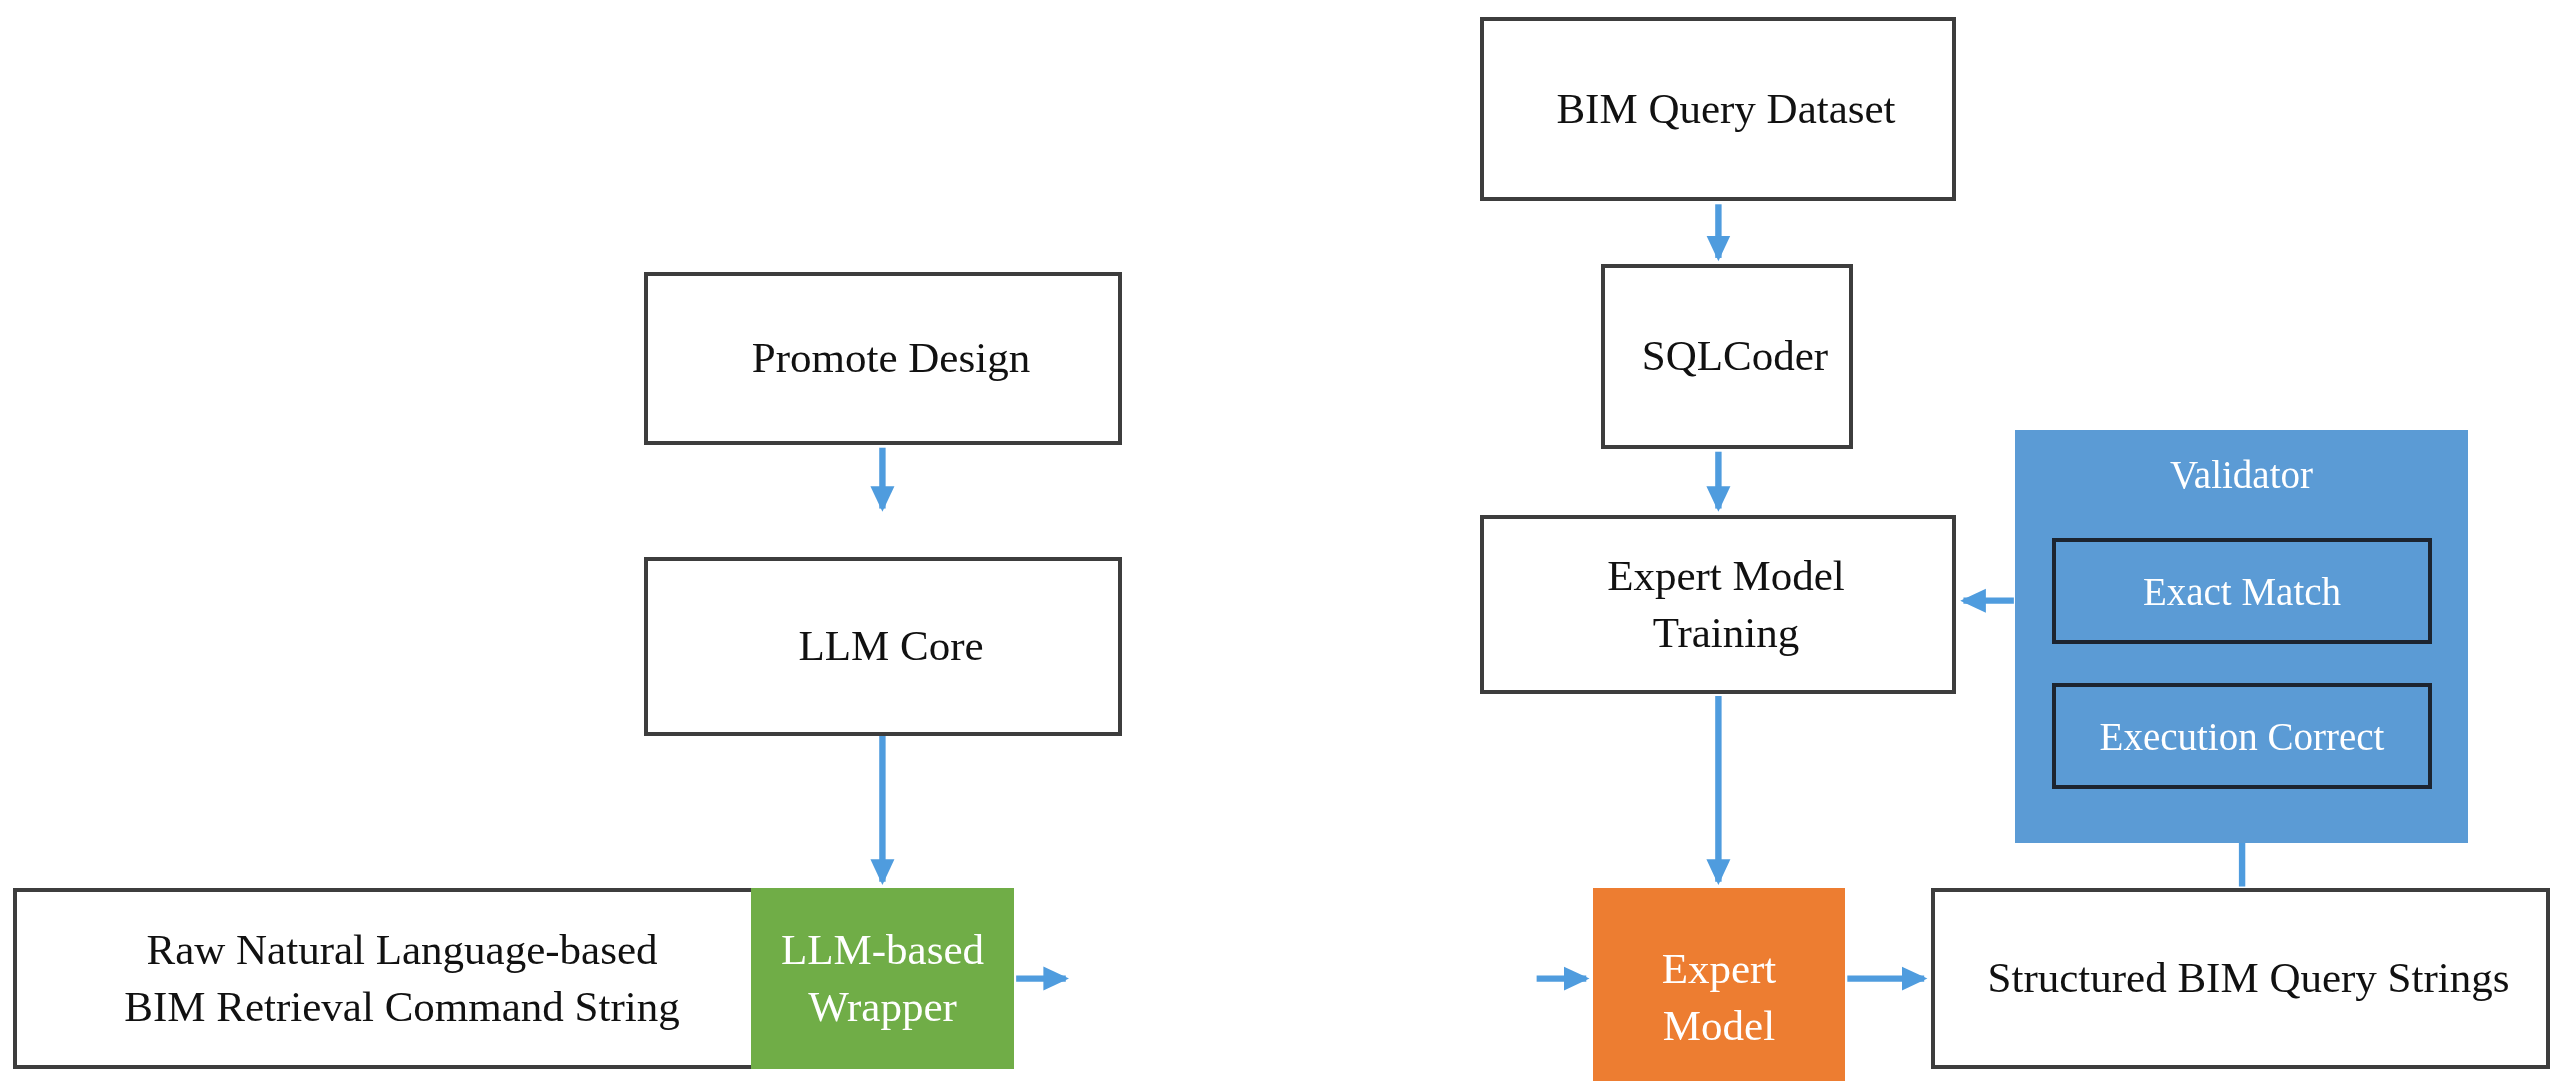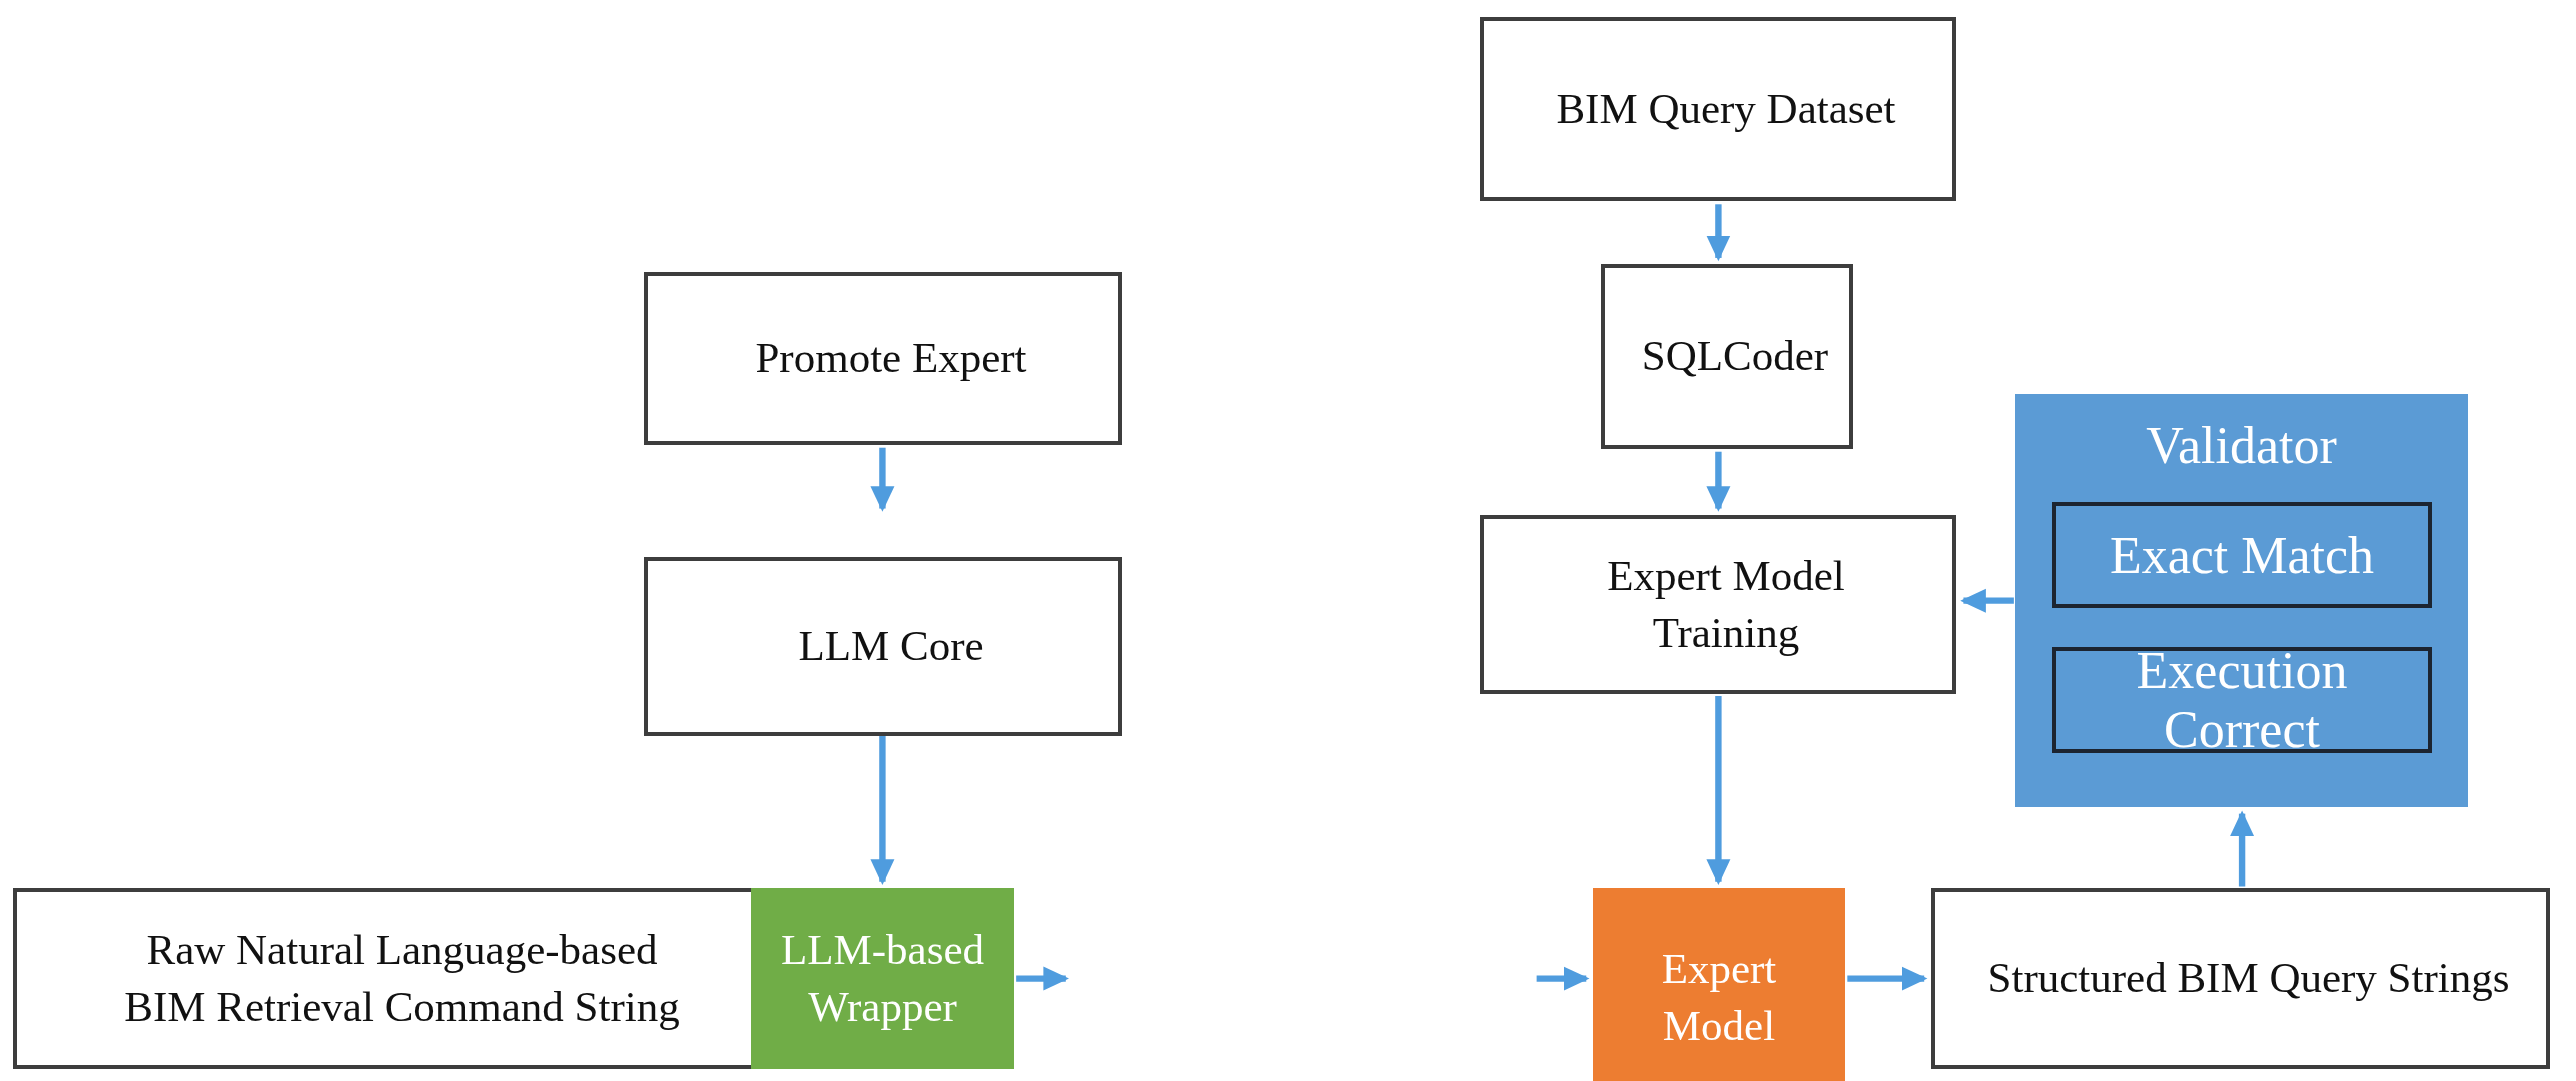--- a/index.html
+++ b/index.html
@@ -42,21 +42,22 @@
   }
   .orange-box{
     background:var(--accent-orange);
     color:var(--text-light);
   }
   .blue-panel{
     position:absolute;
     box-sizing:border-box;
     background:var(--accent-blue);
     color:var(--text-light);
-    font-size:52px;
+    font-size:39px;
+    margin-top:36px;
   }
   .blue-panel .panel-title{
     position:absolute;
     top:22.4px;left:0;right:0;
     text-align:center;
   }
   .inner-box{
     position:absolute;
     left:37px;width:380px;height:106px;
     box-sizing:border-box;
@@ -86,21 +87,21 @@
     <line x1="1102" y1="869" x2="1102" y2="1101" marker-end="url(#arrowhead)"></line>
     <line x1="852" y1="1222" x2="930" y2="1222" marker-end="url(#arrowhead)"></line>
     <line x1="1269" y1="1222" x2="1331" y2="1222" marker-end="url(#arrowhead)"></line>
     <line x1="1919" y1="1222" x2="1981" y2="1222" marker-end="url(#arrowhead)"></line>
     <line x1="2307" y1="1222" x2="2403" y2="1222" marker-end="url(#arrowhead)"></line>
     <line x1="2800" y1="1107" x2="2800" y2="1016" marker-end="url(#arrowhead)"></line>
     <line x1="2515" y1="750" x2="2452" y2="750" marker-end="url(#arrowhead)"></line>
   </svg>
 
   <div class="node white-box" style="left:644px;top:272px;width:478px;height:173px;">
-    <span class="label">Promote Expert</span>
+    <span class="label">Promote Design</span>
   </div>
 
   <div class="node white-box" style="left:644px;top:515px;width:478px;height:179px;margin-top:42px;">
     <span class="label">LLM Core</span>
   </div>
 
   <div class="node white-box" style="left:1480px;top:17px;width:476px;height:184px;">
     <span class="label">BIM Query Dataset</span>
   </div>
 

